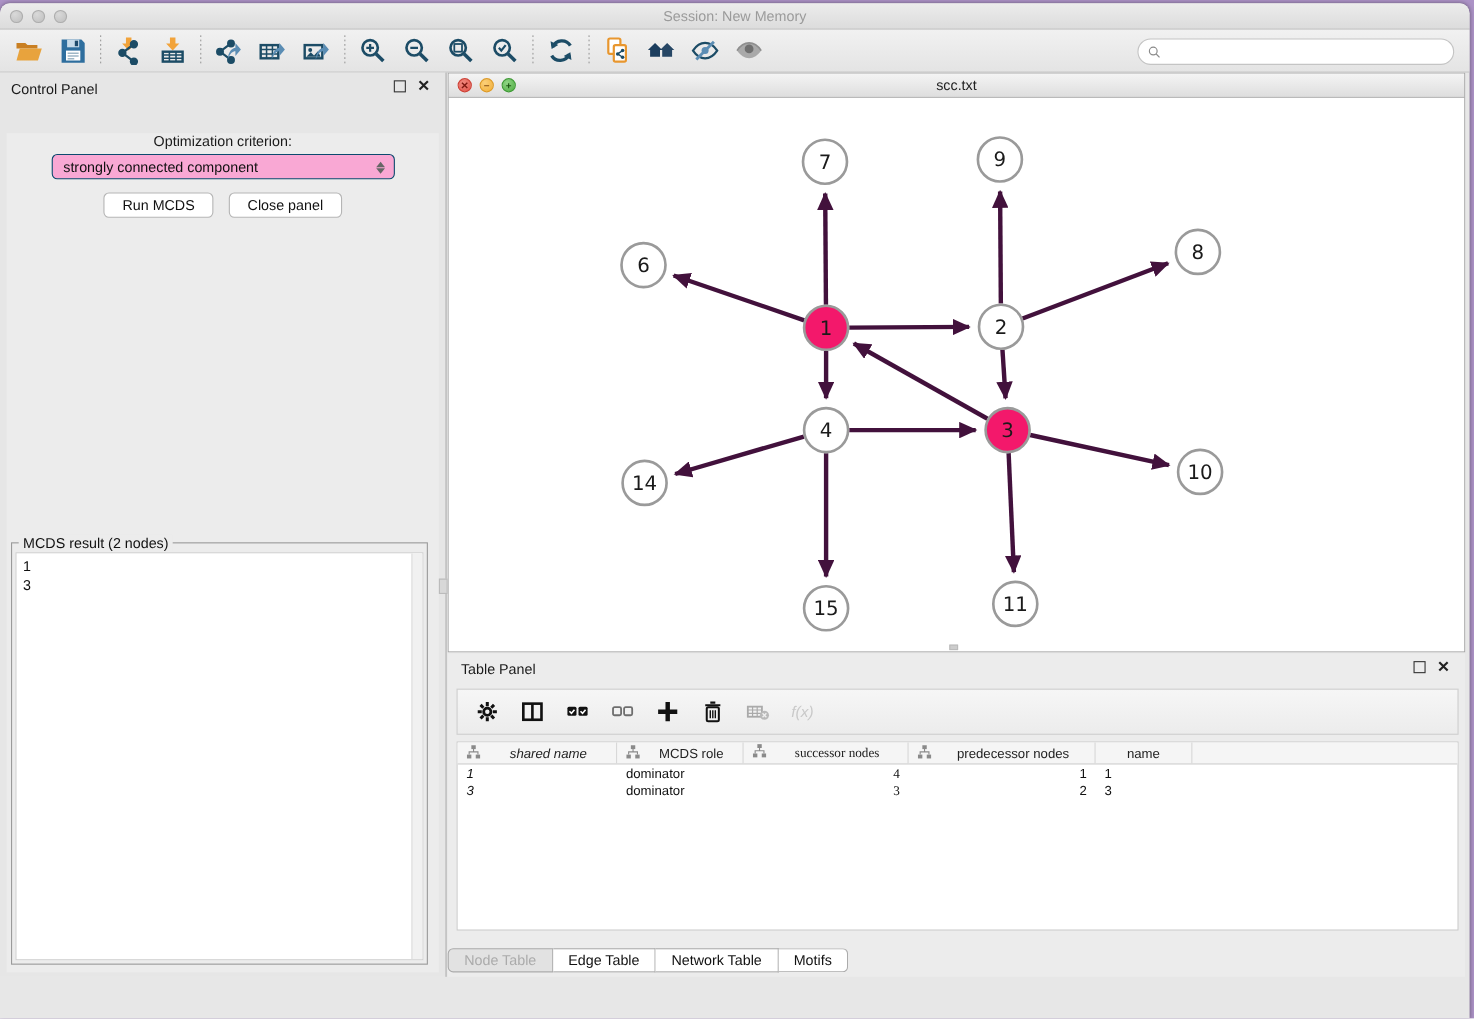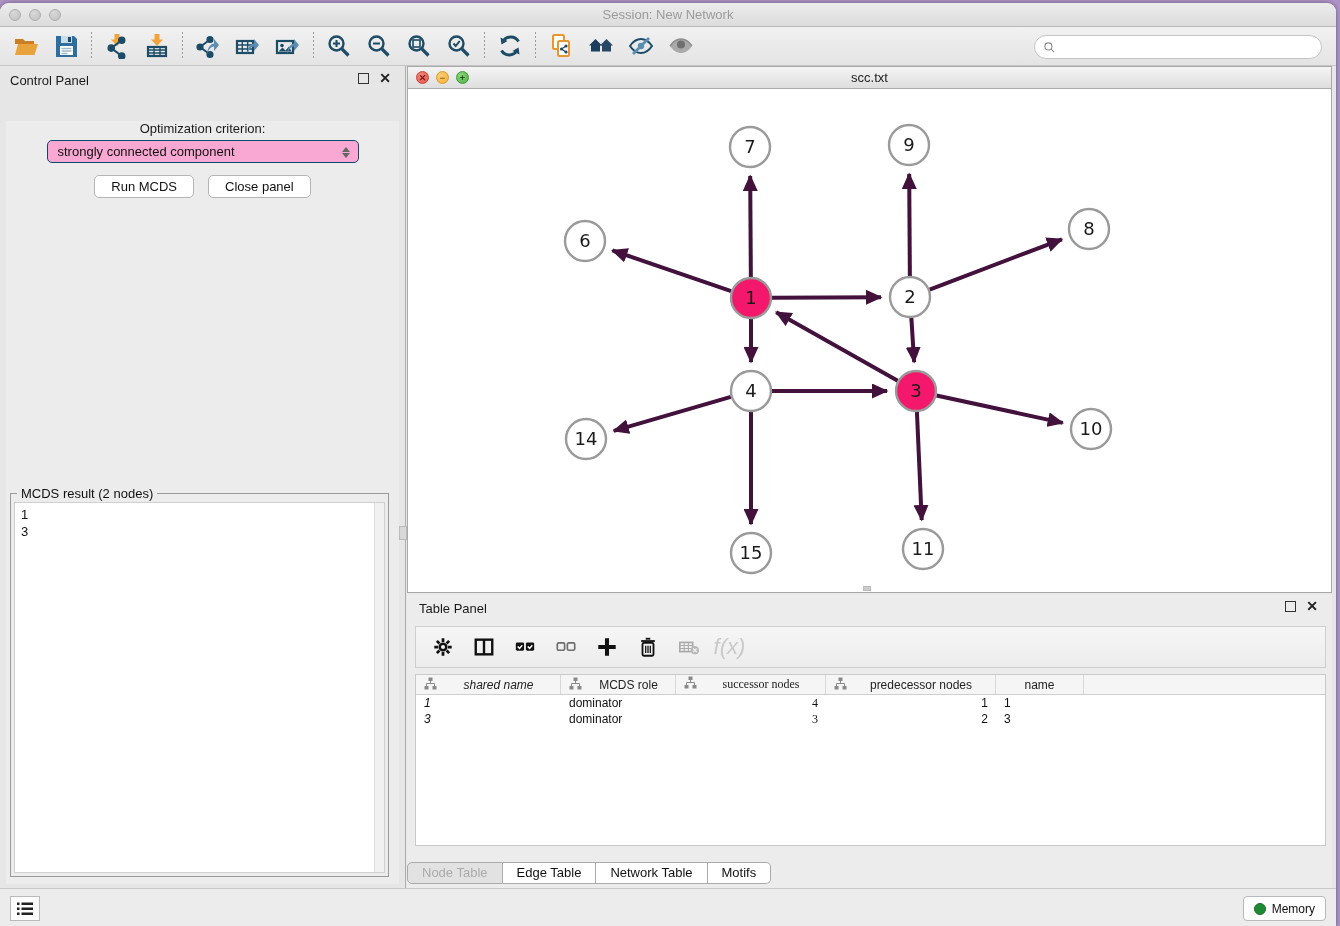--- a/index.html
+++ b/index.html
@@ -93,21 +93,21 @@
   .canvas-handle { position:absolute; left:455px; bottom:1px; width:8px; height:5px; background:#ccc; border:1px solid #bbb; }
 
   
   .table-panel { position:absolute; left:407px; top:528px; width:925px; height:294px; background:#ECECEC; }
   .tp-toolbar { position:absolute; left:8px; right:6px; top:32px; height:42px;
                 background:linear-gradient(#f6f6f6,#ececec); border:1px solid #cfcfcf;
                 display:flex; align-items:center; padding:0 8px; gap:4px; }
   .tp-btn { width:37px; height:34px; display:flex; align-items:center; justify-content:center; background:transparent; border:none; }
   .tp-btn svg { width:22px; height:22px; }
   .tp-btn.disabled { opacity:.45; }
-  .fx-label { font-family:Liberation Sans, sans-serif; font-style:italic; font-size:22px; color:#999; }
+  .fx-label { font-family:Liberation Sans, sans-serif; font-style:italic; font-size:14px; color:#999; }
 
   .tbl-box { position:absolute; left:8px; right:6px; top:80px; height:172px; background:#fff; border:1px solid #c9c9c9; }
   .tbl-header { display:flex; height:20px; background:#f5f5f5; border-bottom:1px solid #cfcfcf; }
   .th-cell { display:flex; align-items:center; font-size:12px; color:#222; border-right:1px solid #d8d8d8;
              padding:0 4px; position:relative; }
   .th-cell .tree-ic { margin:0 4px; flex:none; }
   .th-cell .th-label { flex:1; text-align:center; white-space:nowrap; overflow:hidden; }
   .tbl-row { display:flex; height:16px; }
   .td-cell { font-size:12px; color:#111; padding:0 8px; line-height:16px; white-space:nowrap; overflow:hidden; }
   .c0 { width:145px;font-style:italic; } .c1 { width:115px; } .c2 { width:150px;font-family:Liberation Serif, serif; } .c3 { width:170px; } .c4 { width:88px; }
@@ -130,21 +130,21 @@
 
 <div class="desktop">
   <div class="window">
 
     <div class="titlebar">
       <div class="lights">
         <span class="light"></span>
         <span class="light"></span>
         <span class="light"></span>
       </div>
-      <div class="title">Session: New Network</div>
+      <div class="title">Session: New Memory</div>
     </div>
 
     <div class="toolbar">
       <div id="toolbar-icons" style="display:flex;align-items:center;">
           <button class="tb-btn">
             <span style="display:flex">
               <svg viewBox="0 0 26 26">
                 <path fill="#C97F22" d="M2 6h8l2 2h9v3H2z"></path>
                 <path fill="#E8A33D" d="M2 22l3-11h20l-3.5 11z"></path>
               </svg>
@@ -585,31 +585,15 @@
         </div>
         <div class="tp-tabs" id="tp-tabs">
             <div class="tab active">Node Table</div>
             <div class="tab">Edge Table</div>
             <div class="tab">Network Table</div>
             <div class="tab">Motifs</div>
           </div>
       </div>
     </div>
 
-    <div class="statusbar">
-      <div class="list-btn">
-        <svg width="18" height="16" viewBox="0 0 18 16">
-          <rect x="1" y="1.5" width="2.5" height="2.5" fill="#222"></rect>
-            <rect x="5.5" y="1.5" width="11.5" height="2.5" fill="#222"></rect>
-          <rect x="1" y="6.5" width="2.5" height="2.5" fill="#222"></rect>
-            <rect x="5.5" y="6.5" width="11.5" height="2.5" fill="#222"></rect>
-          <rect x="1" y="11.5" width="2.5" height="2.5" fill="#222"></rect>
-            <rect x="5.5" y="11.5" width="11.5" height="2.5" fill="#222"></rect>
-        </svg>
-      </div>
-      <div class="memory-btn">
-        <span class="mem-dot"></span>
-        <span>Memory</span>
-      </div>
-    </div>
 
   </div>
 </div>
 
 </body></html>

